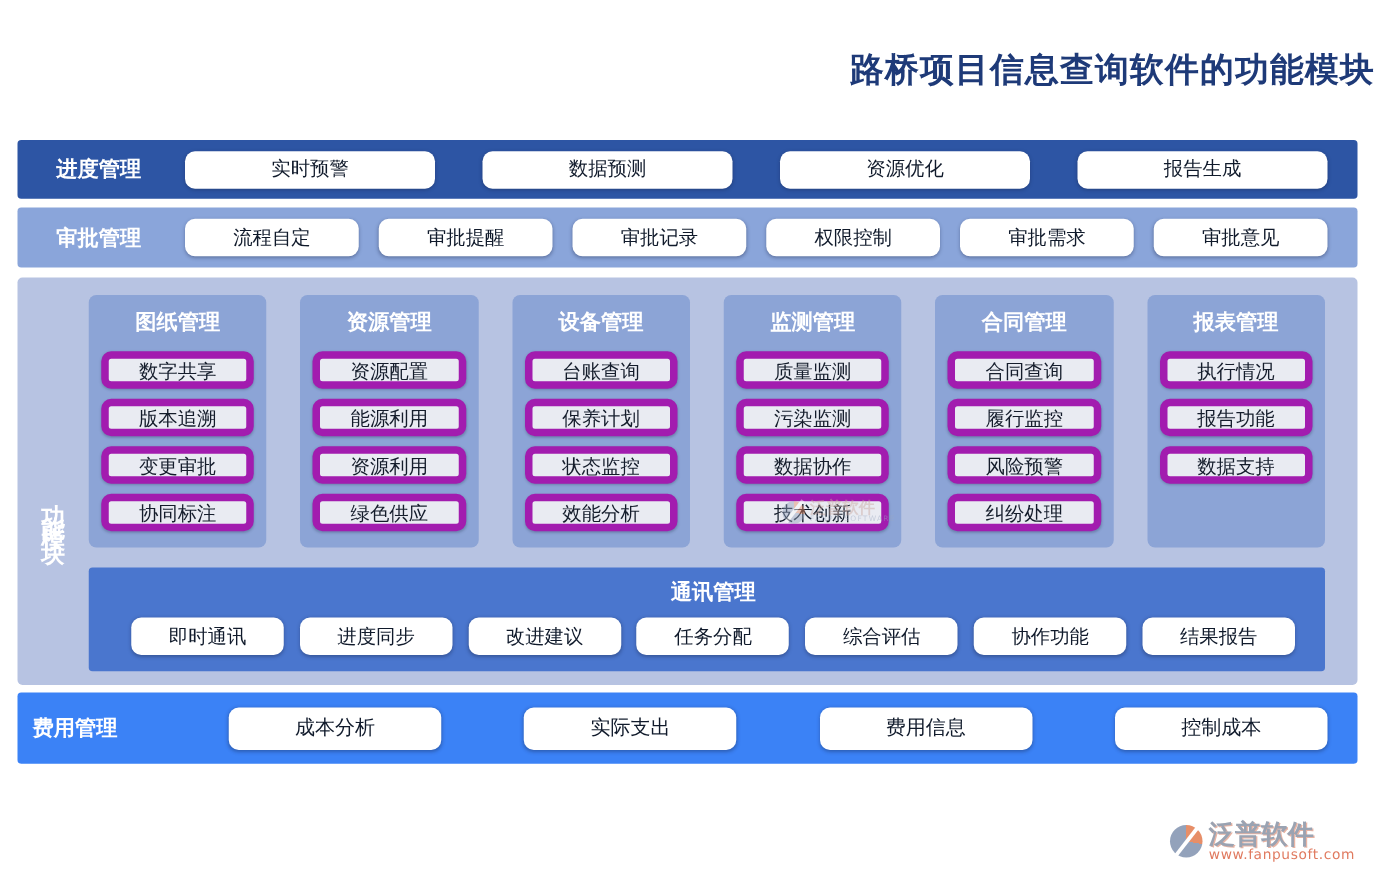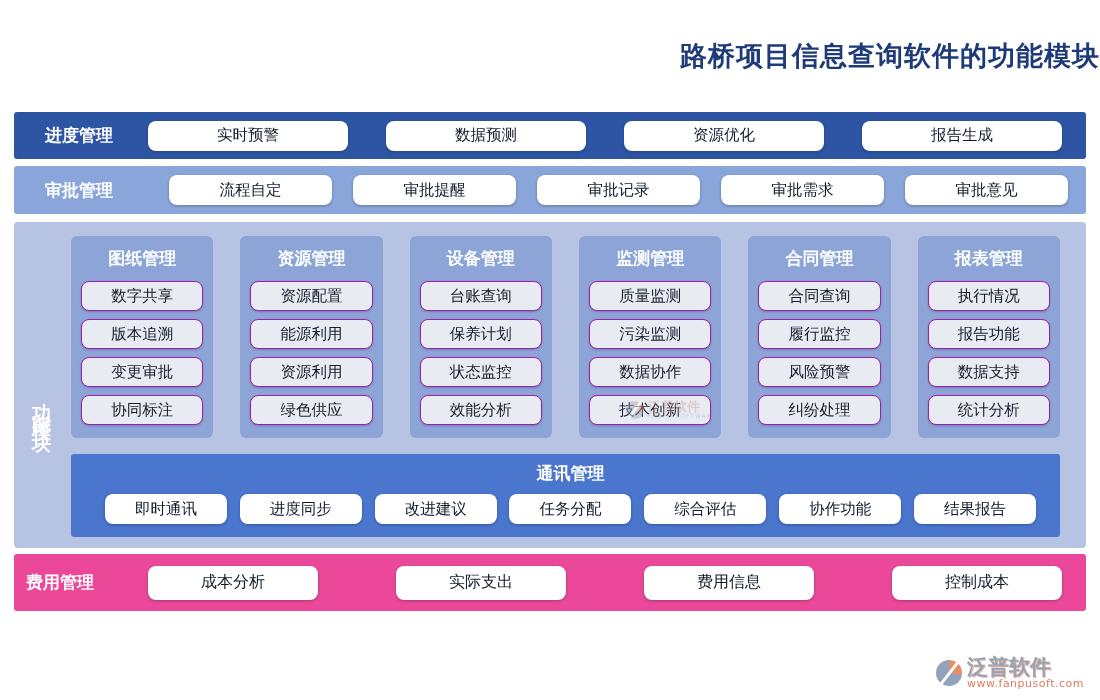--- a/index.html
+++ b/index.html
@@ -52,21 +52,21 @@
     font-size: 15.5px;
     color: #101a2b;
     box-shadow: 0 1px 3px rgba(20,30,60,0.35);
     white-space: nowrap;
   }
 
   .bar-progress { background: #2d55a4; height: 47px; margin-bottom: 7px; }
   .bar-progress .pill { width: 200px; }
 
   .bar-approval { background: #8aa5da; height: 48px; margin-bottom: 8px; }
-  .bar-approval .pill { width: 163px; margin-left: 21px; }
+  .bar-approval .pill { width: 139px; }
 
   
   .main-panel {
     position: relative;
     margin: 0 14px 6px 14px;
     background: #b7c3e2;
     border-radius: 4px;
     height: 326px;
     display: flex;
     padding: 14px 26px 16px 0;
@@ -104,21 +104,21 @@
     font-size: 17px;
     height: 30px;
     line-height: 30px;
   }
   .module-item {
     display: block;
     width: 100%;
     height: 30px;
     margin-top: 8px;
     background: #e9ebf2;
-    border: 1px solid #a21caf;
+    border: 6px solid #a21caf;
     border-radius: 8px;
     font-size: 15.5px;
     color: #141c2b;
     box-shadow: 0 1px 2px rgba(20,30,60,0.25);
     white-space: nowrap;
   }
 
   .comm-bar {
     background: #4a76ce;
     border-radius: 3px;
@@ -163,21 +163,21 @@
     content: "";
     position: absolute;
     left: 46%; top: -12%;
     width: 3px; height: 124%;
     background: #ffffff;
     transform: rotate(38deg);
   }
   .logo-mark.small { width: 18px; height: 18px; }
 
   
-  .bar-cost { background: #ec4899; height: 57px; }
+  .bar-cost { background: #3b82f6; height: 57px; gap: 35px; }
   .bar-cost .bar-label { flex: 0 0 134px; padding-left: 12px; }
   .bar-cost .pill { width: 170px; height: 34px; font-size: 16px; }
 
   
   .footer-brand {
     position: absolute;
     right: 16px;
     bottom: 10px;
     display: flex;
     align-items: center;
@@ -201,20 +201,21 @@
     <button class="pill">报告生成</button>
   </div>
 </div>
 
 <div class="bar bar-approval">
   <span class="bar-label">审批管理</span>
   <div class="bar-buttons">
     <button class="pill">流程自定</button>
     <button class="pill">审批提醒</button>
     <button class="pill">审批记录</button>
+    <button class="pill">权限控制</button>
     <button class="pill">审批需求</button>
     <button class="pill">审批意见</button>
   </div>
 </div>
 
 <div class="main-panel">
   <div class="side-label">功能模块</div>
 
   <div class="panel-content">
     <div class="columns">
@@ -257,21 +258,20 @@
         <button class="module-item">履行监控</button>
         <button class="module-item">风险预警</button>
         <button class="module-item">纠纷处理</button>
       </div>
 
       <div class="module-column">
         <div class="column-header">报表管理</div>
         <button class="module-item">执行情况</button>
         <button class="module-item">报告功能</button>
         <button class="module-item">数据支持</button>
-        <button class="module-item">统计分析</button>
       </div>
 
     </div>
 
     <div class="comm-bar">
       <div class="comm-header">通讯管理</div>
       <div class="comm-buttons">
         <button class="pill">即时通讯</button>
         <button class="pill">进度同步</button>
         <button class="pill">改进建议</button>

